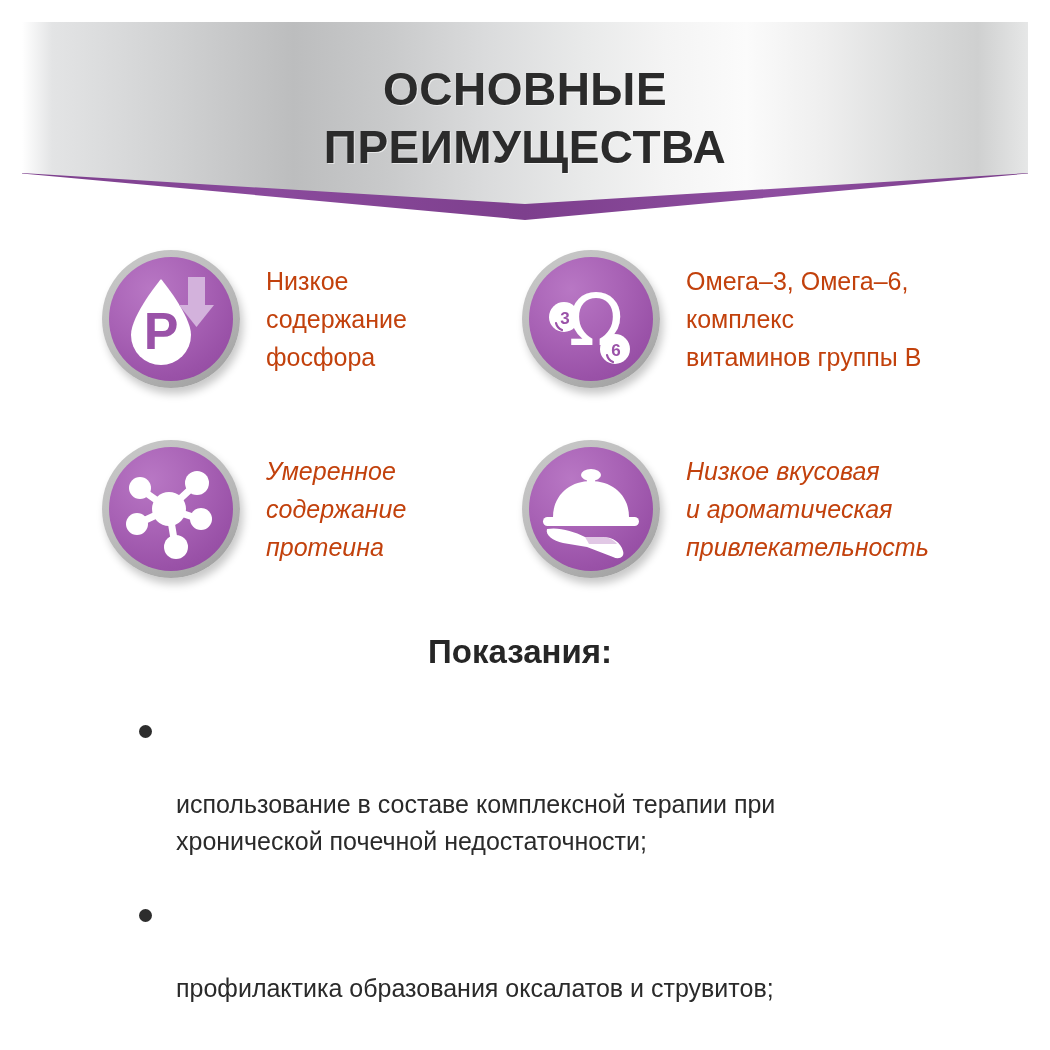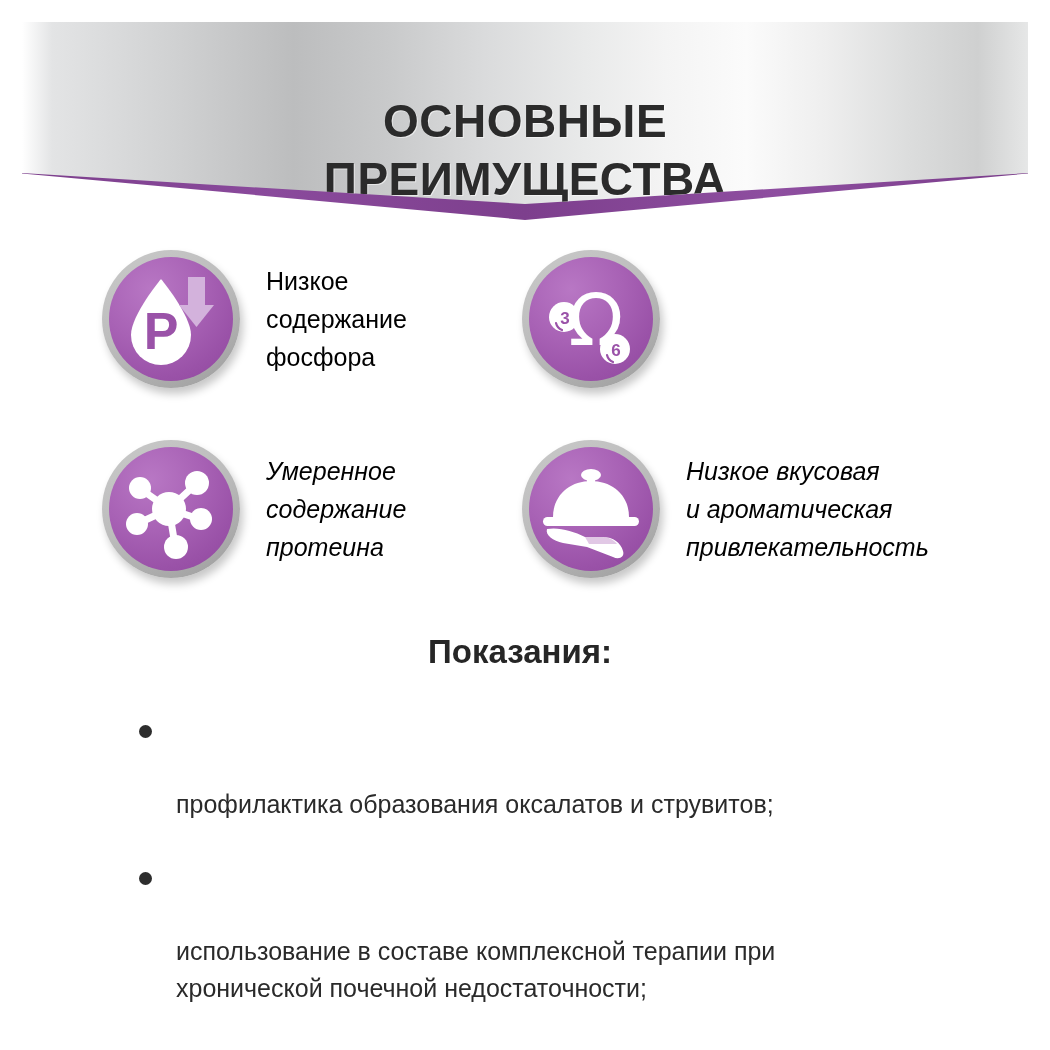--- a/index.html
+++ b/index.html
@@ -77,21 +77,20 @@
     width: 1006px;
     text-align: center;
     font-family: "Liberation Sans", sans-serif;
     font-weight: bold;
     font-size: 46px;
     line-height: 58px;
     letter-spacing: 0.5px;
     color: #2b2b2b;
     white-space: pre-line;
     text-shadow: 1px 1px 0 rgba(255,255,255,0.55);
-    margin-top: 32px;
   }
 
   
   .features {
     position: absolute;
     left: 0;
     top: 250px;
     width: 1050px;
     height: 360px;
   }
@@ -127,21 +126,21 @@
     overflow: hidden;
   }
 
   .badge-inner svg { display: block; width: 100%; height: 100%; }
 
   .feature-label {
     margin-left: 26px;
     font-family: "Liberation Sans", sans-serif;
     font-size: 25px;
     line-height: 38px;
-    color: #000000;
+    color: #c2410c;
     white-space: pre-line;
   }
 
   
   .indications {
     position: absolute;
     left: 0;
     top: 630px;
     width: 1050px;
   }
@@ -227,20 +226,23 @@
               <path d="M27 66 a10 10 0 0 0 6 7" stroke="#9a52a8" stroke-width="2.2" fill="none" stroke-linecap="round"></path>
             </g>
             <g>
               <circle cx="86" cy="92" r="15" fill="#ffffff"></circle>
               <text x="87" y="99" font-family="Liberation Sans, sans-serif" font-size="17" font-weight="bold" fill="#9a52a8" text-anchor="middle">6</text>
               <path d="M78 98 a10 10 0 0 0 6 7" stroke="#9a52a8" stroke-width="2.2" fill="none" stroke-linecap="round"></path>
             </g>
           </svg>
         </div>
       </div>
+      <div class="feature-label">Омега–3, Омега–6,
+комплекс
+витаминов группы В</div>
     </div>
 
     <div class="feature r1 c0">
       <div class="badge">
         <div class="badge-inner">
           <svg viewBox="0 0 124 124" aria-hidden="true">
             <g stroke="#ffffff" stroke-width="7" stroke-linecap="round">
               <line x1="60" y1="62" x2="33" y2="43"></line>
               <line x1="60" y1="62" x2="86" y2="38"></line>
               <line x1="60" y1="62" x2="30" y2="76"></line>
@@ -286,26 +288,26 @@
 привлекательность</div>
     </div>
 
   </div>
 
   <div class="indications">
     <div class="ind-heading">Показания:</div>
     <div class="ind-list">
       <div class="ind-item">
         <span class="dot"></span>
-        <span>профилактика образования оксалатов и струвитов;</span>
+        <span>использование в составе комплексной терапии  при
+хронической почечной недостаточности;</span>
       </div>
       <div class="ind-item">
         <span class="dot"></span>
-        <span>использование в составе комплексной терапии  при
-хронической почечной недостаточности;</span>
+        <span>профилактика образования оксалатов и струвитов;</span>
       </div>
       <div class="ind-item">
         
         
       </div>
     </div>
   </div>
 
 </div>
 

